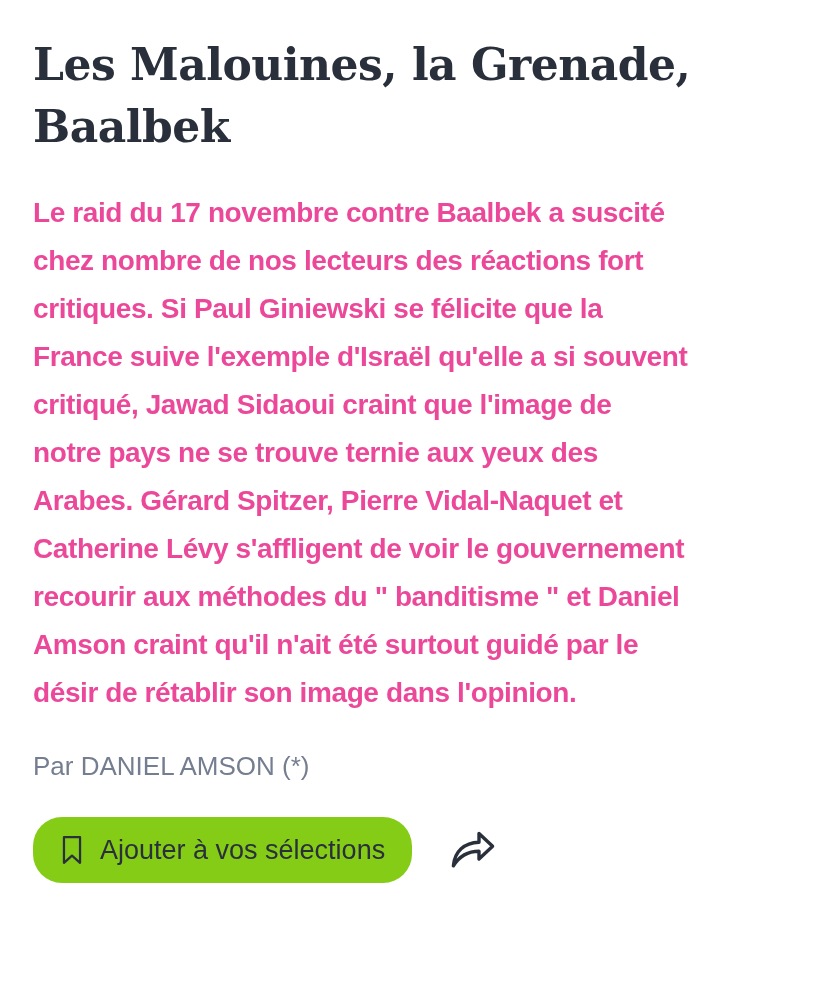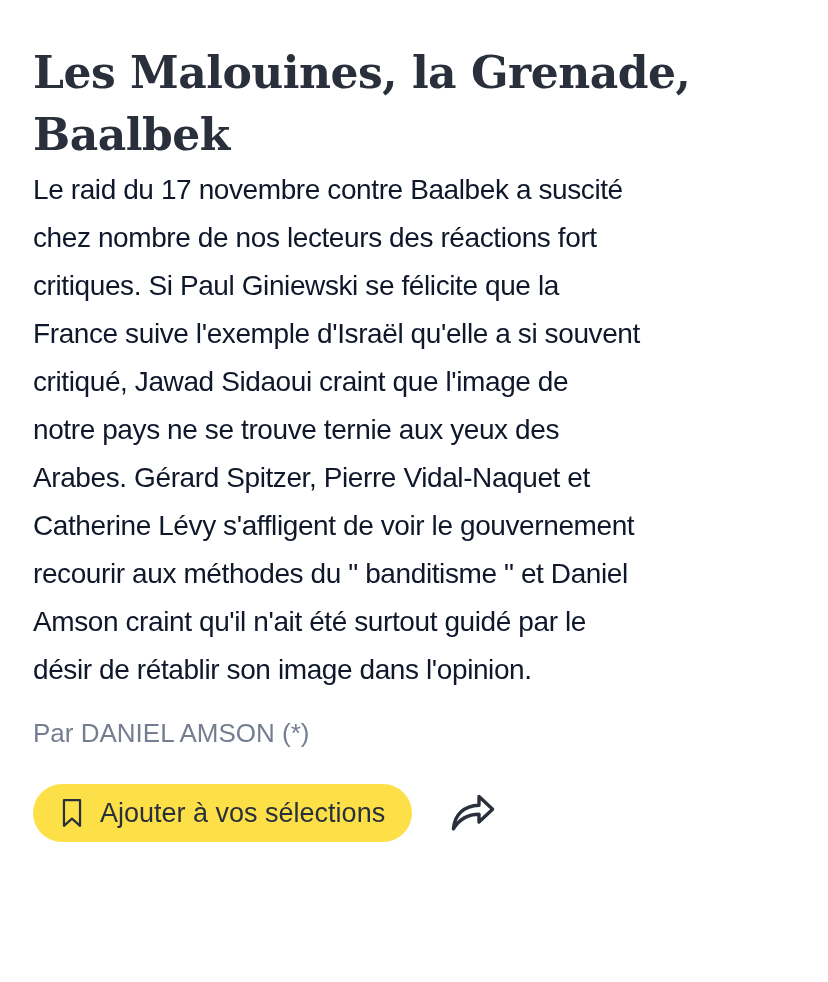--- a/index.html
+++ b/index.html
@@ -5,43 +5,44 @@
   * { margin: 0; padding: 0; box-sizing: border-box; }
   html, body {
     width: 828px;
     background: #ffffff;
     font-family: "Liberation Sans", sans-serif;
   }
   .page {
     width: 828px;
     height: 982px;
     background: #ffffff;
-    padding: 16px 33px;
+    padding: 8px 33px;
     overflow: hidden;
   }
   .title {
     font-family: "DejaVu Serif", serif;
     font-weight: 700;
     font-size: 44px;
     line-height: 62px;
     letter-spacing: -0.5px;
     color: #2A303B;
     padding-top: 26px;
     white-space: pre-line;
   }
   .standfirst {
-    font-weight: 400;
+    margin-top: 31px;
+    font-weight: 700;
     font-size: 28px;
     line-height: 48px;
     letter-spacing: -0.4px;
-    color: #0f172a;
+    color: #ec4899;
     white-space: pre-line;
   }
   .meta {
-    margin-top: 18px;
+    margin-top: 28px;
     color: #747E90;
     font-size: 26px;
     line-height: 42px;
     font-weight: 400;
   }
   .dates-row { margin-top: 0; }
   .dates-text { white-space: pre-line; }
   .sep-dot {
     display: inline-block;
     width: 7px;
@@ -59,25 +60,25 @@
   .actions {
     margin-top: 30px;
     display: flex;
     align-items: center;
     gap: 35px;
   }
   .pill-button {
     display: inline-flex;
     align-items: center;
     gap: 16px;
-    height: 58px;
+    height: 66px;
     padding: 0 27px;
     border: none;
     border-radius: 29px;
-    background: #fde047;
+    background: #84cc16;
     color: #2A303B;
     font-family: "Liberation Sans", sans-serif;
     font-size: 27px;
     cursor: pointer;
   }
   .icon-wrap { display: inline-flex; align-items: center; }
   .share-button {
     background: none;
     border: none;
     padding: 0;

